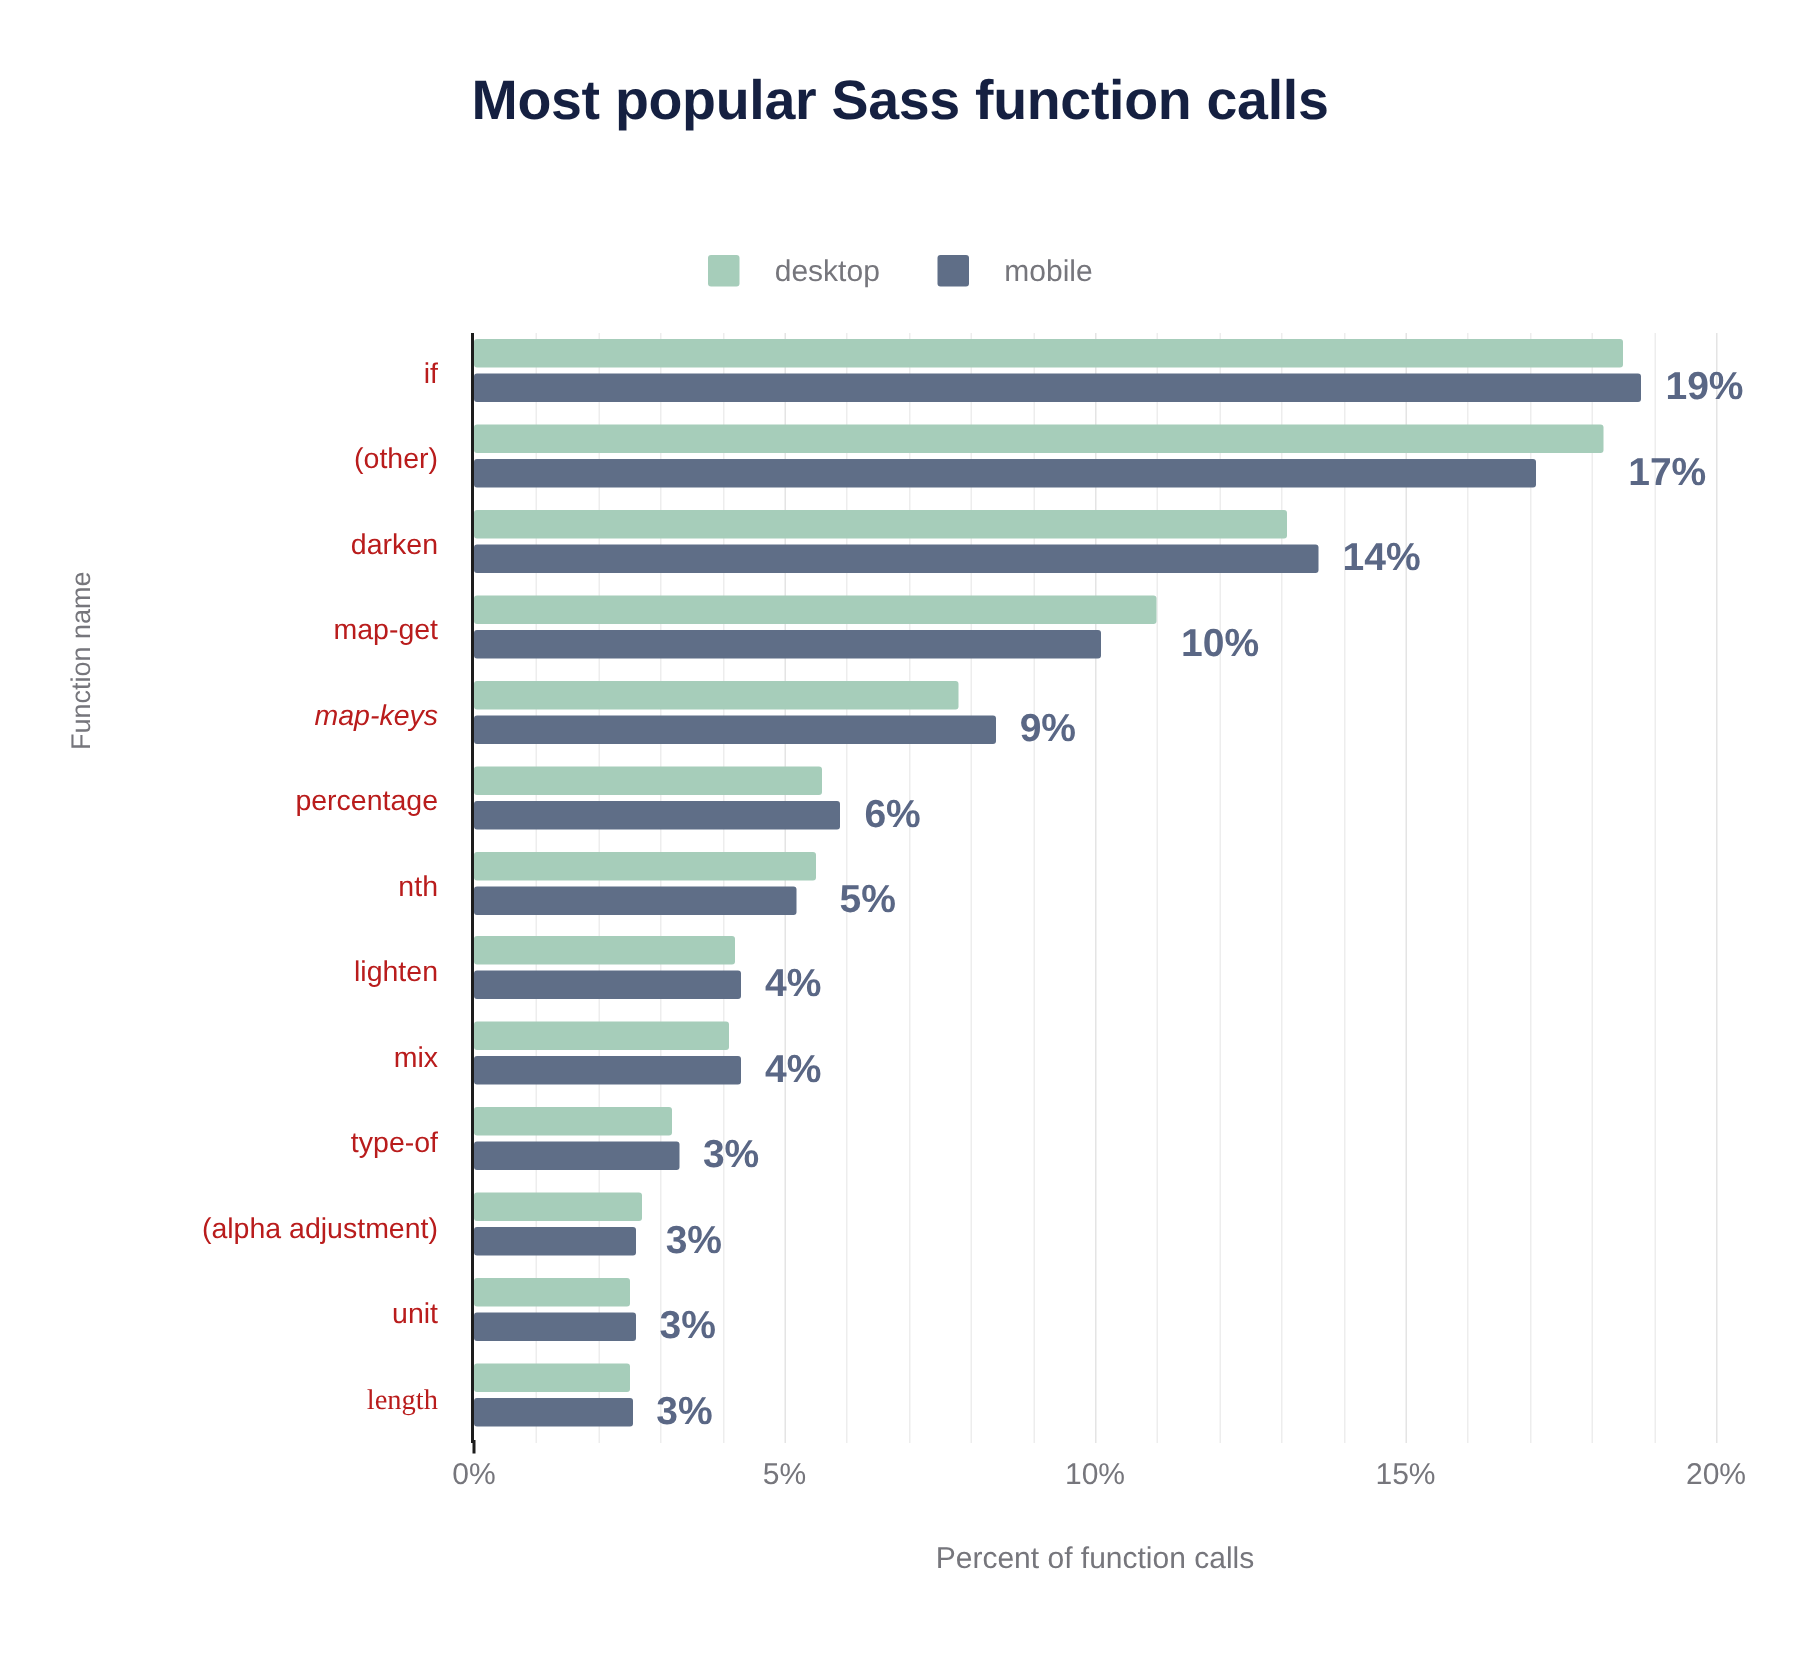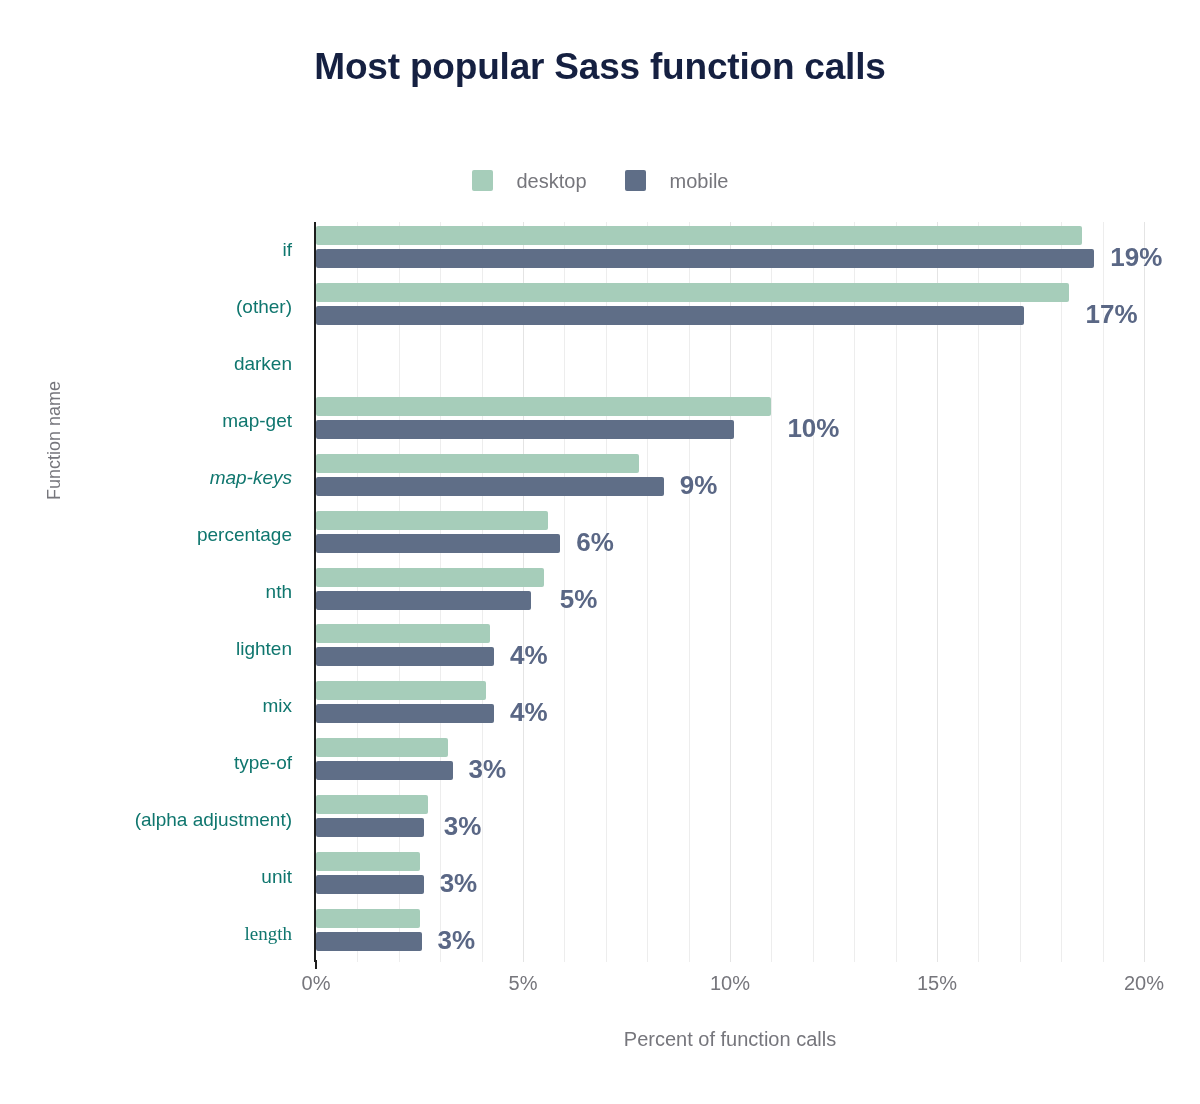--- a/index.html
+++ b/index.html
@@ -74,21 +74,21 @@
     color: #5a6785;
     white-space: nowrap;
   }
   .catwrap {
     position: absolute;
     left: 0; top: 222px;
     width: 304px; height: 740px;
   }
   .catwrap .cat {
     position: absolute; right: 12px;
-    font-size: 19px; color: #0f766e;
+    font-size: 19px; color: #b91c1c;
     white-space: nowrap;
     text-align: right;
   }
 
   
   .ytitle {
     position: absolute;
     left: -12px; top: 500px;
     transform: rotate(-90deg);
     transform-origin: left top;
@@ -184,20 +184,25 @@
         <div class="row" style="top: 0px; height: 56.9231px;">
           <div class="bar desktop" style="width: 765.9px; background: rgb(166, 205, 186);"></div>
           <div class="bar mobile" style="width: 778.32px; background: rgb(95, 110, 135);"></div>
           <div class="value-label" style="left: 794.32px;">19%</div>
         </div>
         <div class="row" style="top: 56.9231px; height: 56.9231px;">
           <div class="bar desktop" style="width: 753.48px; background: rgb(166, 205, 186);"></div>
           <div class="bar mobile" style="width: 707.94px; background: rgb(95, 110, 135);"></div>
           <div class="value-label" style="left: 769.48px;">17%</div>
         </div>
+        <div class="row" style="top: 113.846px; height: 56.9231px;">
+          <div class="bar desktop" style="width: 542.34px; background: rgb(166, 205, 186);"></div>
+          <div class="bar mobile" style="width: 563.04px; background: rgb(95, 110, 135);"></div>
+          <div class="value-label" style="left: 579.04px;">14%</div>
+        </div>
         <div class="row" style="top: 170.769px; height: 56.9231px;">
           <div class="bar desktop" style="width: 455.4px; background: rgb(166, 205, 186);"></div>
           <div class="bar mobile" style="width: 418.14px; background: rgb(95, 110, 135);"></div>
           <div class="value-label" style="left: 471.4px;">10%</div>
         </div>
         <div class="row" style="top: 227.692px; height: 56.9231px;">
           <div class="bar desktop" style="width: 322.92px; background: rgb(166, 205, 186);"></div>
           <div class="bar mobile" style="width: 347.76px; background: rgb(95, 110, 135);"></div>
           <div class="value-label" style="left: 363.76px;">9%</div>
         </div>

